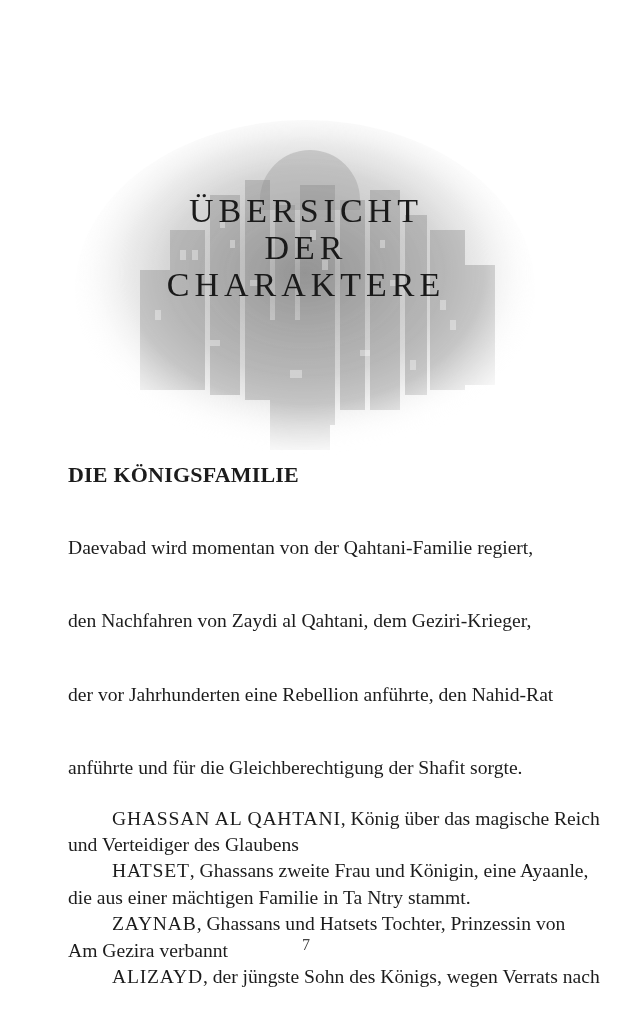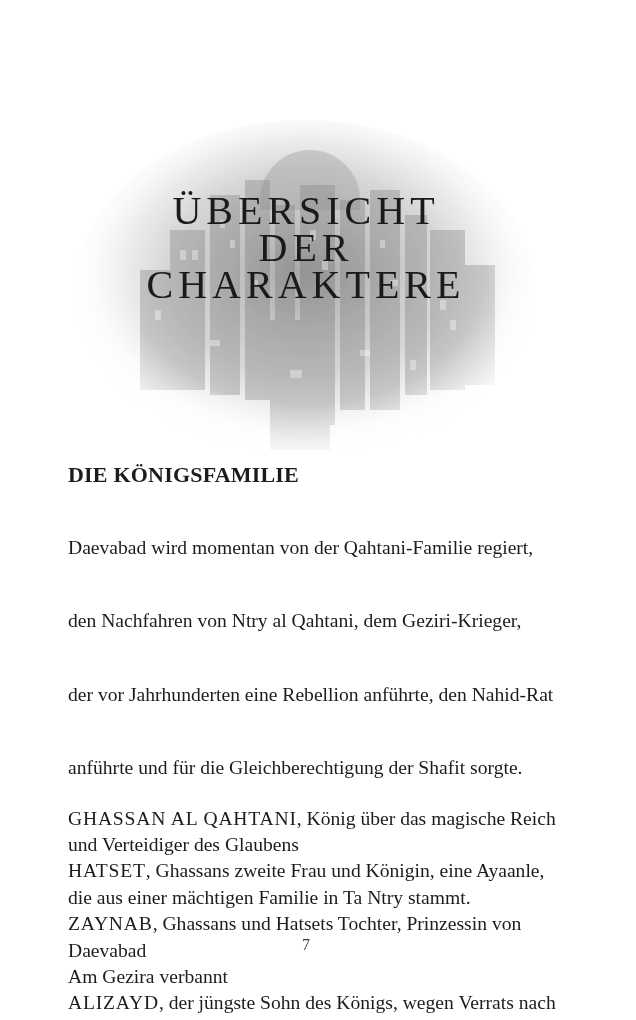--- a/index.html
+++ b/index.html
@@ -24,21 +24,21 @@
       pointer-events: none;
     }
     .city-art svg { width: 100%; height: 100%; display: block; }
     .title-block {
       position: absolute;
       left: 0;
       top: 192px;
       width: 612px;
       text-align: center;
       font-family: "Liberation Serif", "DejaVu Serif", serif;
-      font-size: 40px;
+      font-size: 34px;
       line-height: 37px;
       letter-spacing: 5px;
       color: #1a1a1a;
       font-weight: normal;
       margin: 0;
     }
     .title-block span { display: block; }
     .content {
       position: absolute;
       left: 68px;
@@ -63,20 +63,21 @@
       margin: 24px 0 0 0;
       padding: 0;
     }
     .char-list li {
       padding-left: 24px;
       text-indent: -24px;
     }
     .char-list li span.line { display: block; white-space: nowrap; }
     .char-name {
       letter-spacing: 0.8px;
+      margin-left: 44px;
     }
     .page-number {
       position: absolute;
       left: 0;
       width: 612px;
       text-align: center;
       top: 936px;
       font-size: 16px;
       color: #444;
     }
@@ -146,37 +147,36 @@
 <h1 class="title-block">
   <span>ÜBERSICHT</span>
   <span>DER</span>
   <span>CHARAKTERE</span>
 </h1>
 
 <div class="content">
   <h2 class="section-heading">DIE KÖNIGSFAMILIE</h2>
   <p class="intro">
     <span>Daevabad wird momentan von der Qahtani-Familie regiert,</span>
-    <span>den Nachfahren von Ntry al Qahtani, dem Geziri-Krieger,</span>
+    <span>den Nachfahren von Zaydi al Qahtani, dem Geziri-Krieger,</span>
     <span>der vor Jahrhunderten eine Rebellion anführte, den Nahid-Rat</span>
     <span>anführte und für die Gleichberechtigung der Shafit sorgte.</span>
   </p>
 
   <ul class="char-list">
     <li>
       <span class="line"><span class="char-name">GHASSAN AL QAHTANI</span><span>, König über das magische Reich</span></span>
       <span class="line">und Verteidiger des Glaubens</span>
     </li>
     <li>
       <span class="line"><span class="char-name">HATSET</span><span>, Ghassans zweite Frau und Königin, eine Ayaanle,</span></span>
       <span class="line">die aus einer mächtigen Familie in Ta Ntry stammt.</span>
     </li>
     <li>
       <span class="line"><span class="char-name">ZAYNAB</span><span>, Ghassans und Hatsets Tochter, Prinzessin von</span></span>
-      <span class="line">Daevabad</span>
     </li>
     <li>
       <span class="line">Am Gezira verbannt</span>
       <span class="line"><span class="char-name">ALIZAYD</span><span>, der jüngste Sohn des Königs, wegen Verrats nach</span></span>
     </li>
   </ul>
 </div>
 
 <div class="page-number">7</div>
 

